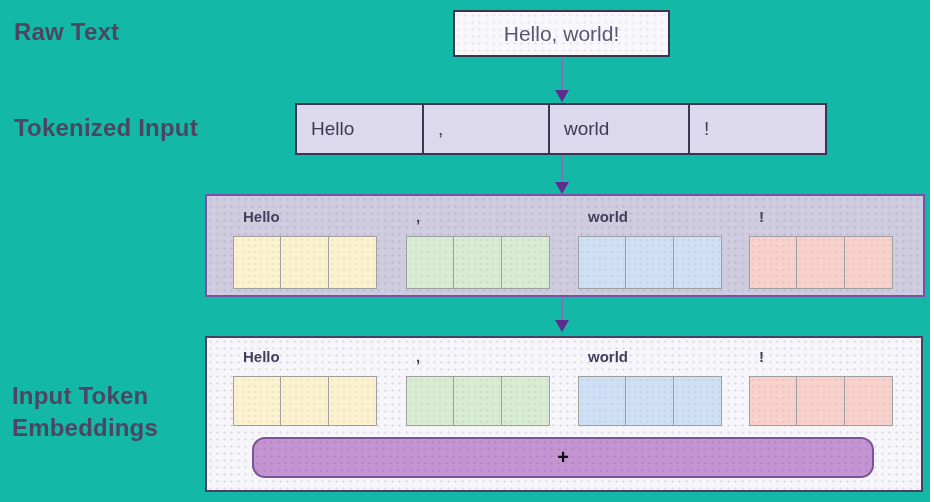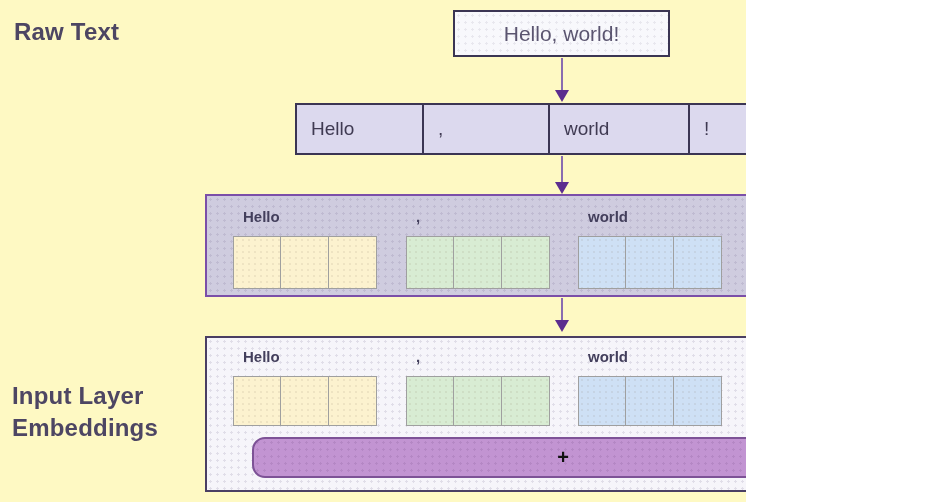--- a/index.html
+++ b/index.html
@@ -1,20 +1,20 @@
 <!DOCTYPE html>
 <html><head>
 <meta charset="utf-8">
 <style>
   * { box-sizing: border-box; margin: 0; padding: 0; }
   body { background: #ffffff; font-family: "Liberation Sans", sans-serif; }
   .canvas {
     position: relative;
-    width: 746px; height: 502px;
-    background: #fef9c3;
+    width: 930px; height: 502px;
+    background: #14b8a6;
     overflow: hidden;
   }
 
   
   .stage-label {
     position: absolute;
     font-weight: bold;
     font-size: 24px;
     line-height: 32px;
     color: #4d4663;
@@ -121,21 +121,22 @@
     background-image: radial-gradient(rgba(80,40,100,0.12) 1px, transparent 1.2px);
     background-size: 7px 7px;
   }
 </style>
 </head>
 <body>
 
 <div class="canvas">
 
   <div class="stage-label" id="label-raw">Raw Text</div>
-  <div class="stage-label" id="label-input">Input Layer
+  <div class="stage-label" id="label-tokenized">Tokenized Input</div>
+  <div class="stage-label" id="label-input">Input Token
 Embeddings</div>
 
   <div class="raw-box">
     <span>Hello, world!</span>
   </div>
 
   <div class="arrow" id="arrow-1">
     <div class="shaft"></div>
     <div class="head"></div>
   </div>

